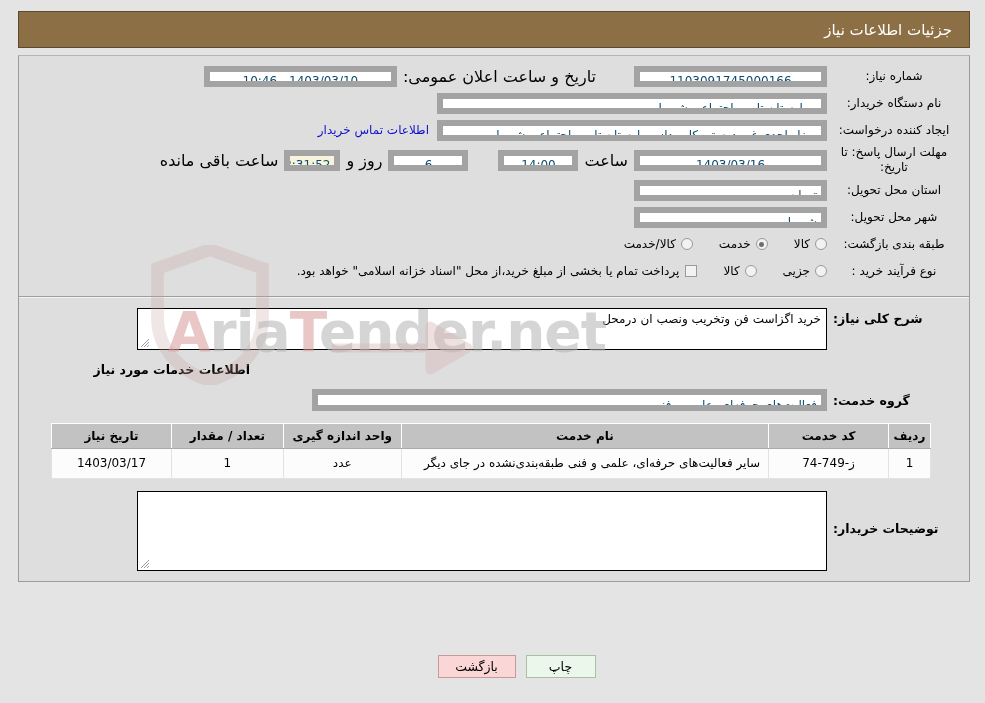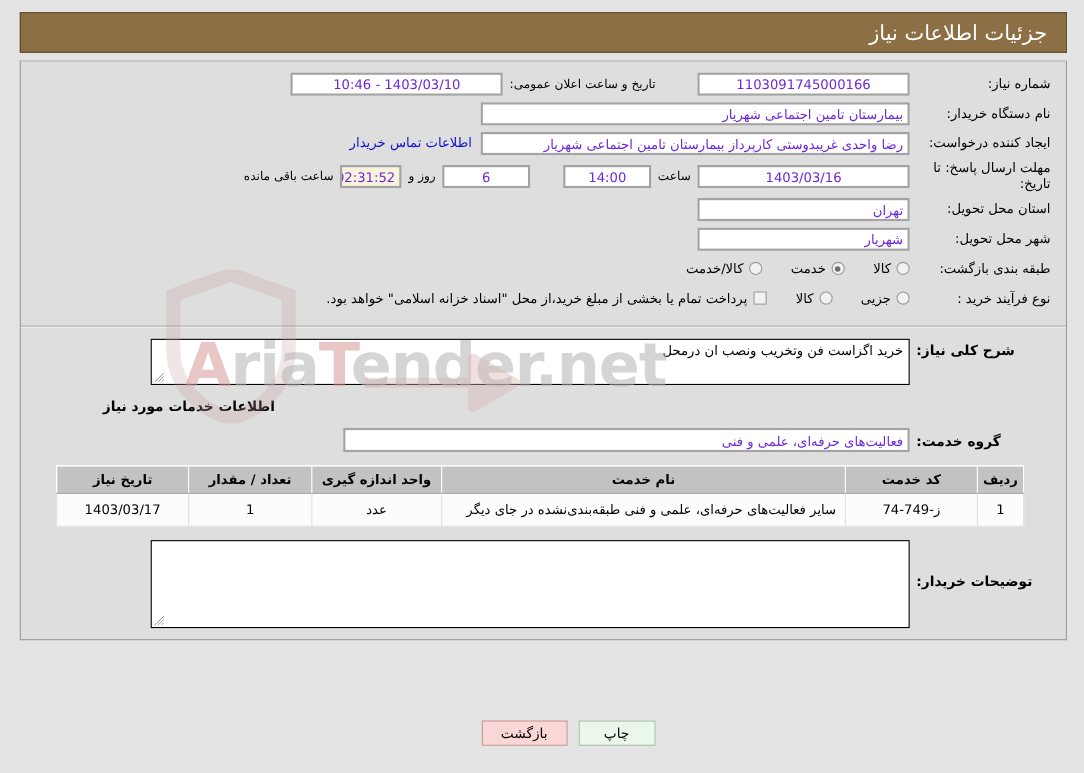--- a/index.html
+++ b/index.html
@@ -25,21 +25,21 @@
     width: 952px; height: 37px;
     background: #8c6f45;
     border: 1px solid #5d4a2c;
     display: flex;
     align-items: center;
     justify-content: flex-start;
     padding: 0 17px;
   }
   .page-header .title {
     color: #ffffff;
-    font-size: 19px;
+    font-size: 15px;
     letter-spacing: .2px;
   }
 
   
   .panel {
     position: absolute;
     left: 18px; top: 55px;
     width: 952px;
     background: #dedede;
     border: 1px solid #9b9b9b;
@@ -85,55 +85,55 @@
   .frow {
     display: flex;
     align-items: center;
     justify-content: flex-start;
     margin-bottom: 3px;
     min-height: 24px;
   }
   .flabel {
     width: 128px;
     flex: 0 0 128px;
-    text-align: right;
+    text-align: center;
     font-size: 12px;
     padding-left: 6px;
     line-height: 1.25;
   }
   .fval { display: flex; align-items: center; }
 
   .tbox {
     background: #ffffff;
-    border: 2px solid #a3a3a3;
+    border: 6px solid #a3a3a3;
     height: 21px;
     line-height: 19px;
     font-size: 12px;
     padding: 0 4px;
     text-align: center;
-    color: #6d28d9;
+    color: #0c4a6e;
     overflow: hidden;
     white-space: nowrap;
     font-family: "DejaVu Sans", "Liberation Sans", sans-serif;
   }
   .tbox.rightish { text-align: right; }
   .tbox.cream { background: #f7f3dc; }
 
   .w-need-no   { width: 193px; margin-left: 32px; }
   .w-org       { width: 390px; }
   .w-creator   { width: 390px; }
   .w-date      { width: 193px; }
   .w-time      { width: 80px; }
   .w-days      { width: 80px; }
   .w-counter   { width: 56px; }
   .w-province  { width: 193px; }
   .w-city      { width: 193px; }
   .w-servgroup { width: 515px; }
 
-  .mini-label { font-size: 11px; padding: 0 6px; white-space: nowrap; }
+  .mini-label { font-size: 16px; padding: 0 6px; white-space: nowrap; }
   .link-blue {
     color: #1111cc;
     font-size: 12px;
     padding: 0 8px;
     white-space: nowrap;
     cursor: pointer;
   }
 
   
   .radio-row { display: flex; align-items: center; }

